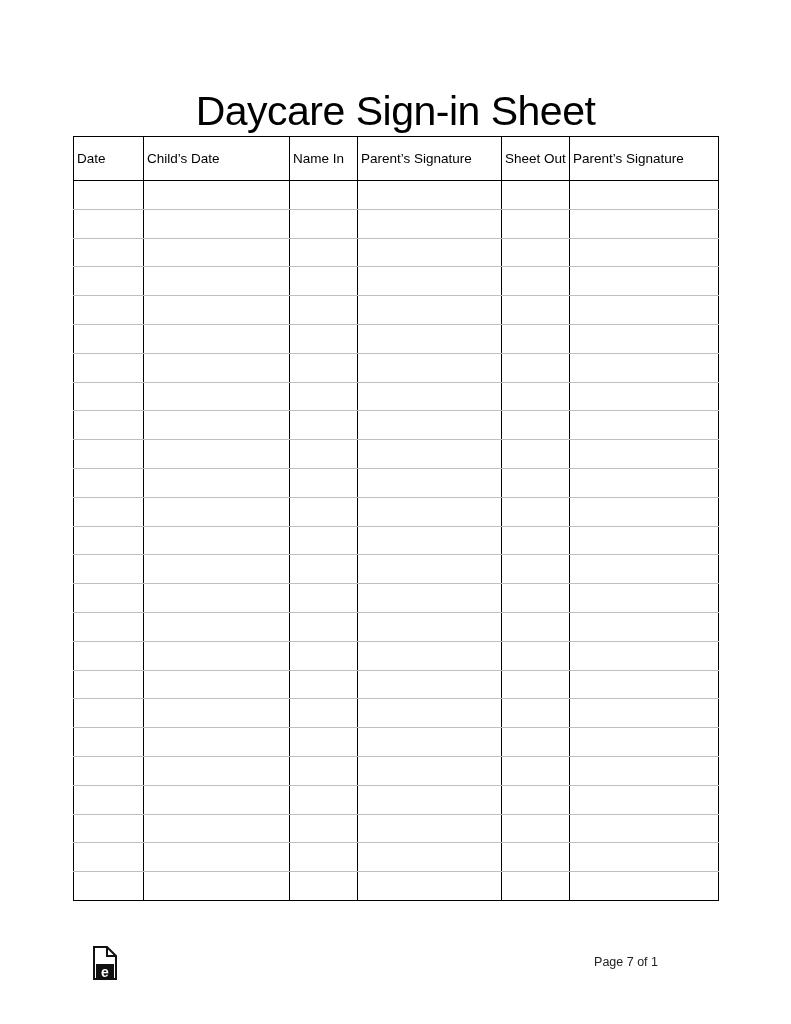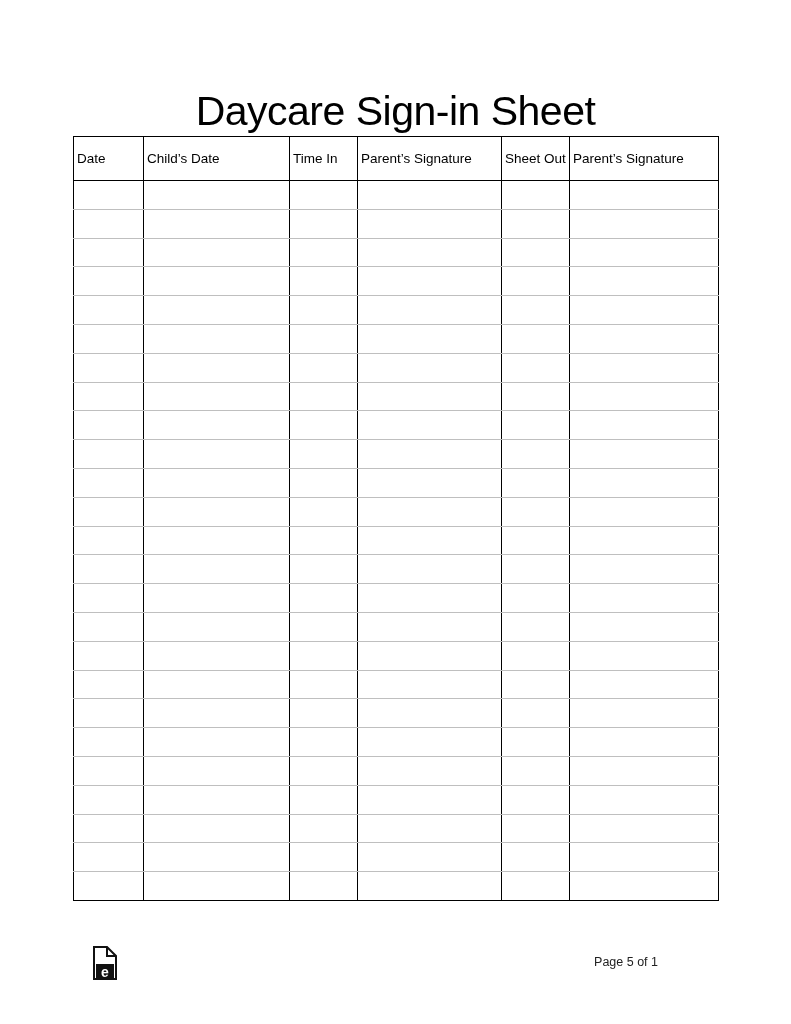--- a/index.html
+++ b/index.html
@@ -105,21 +105,21 @@
       <col class="col-child">
       <col class="col-timein">
       <col class="col-sig1">
       <col class="col-timeout">
       <col class="col-sig2">
     </colgroup>
     <thead>
       <tr class="head-row">
         <th>Date</th>
         <th>Child’s Date</th>
-        <th>Time In</th>
+        <th>Name In</th>
         <th>Parent’s Signature</th>
         <th>Sheet Out</th>
         <th>Parent’s Signature</th>
       </tr>
     </thead>
     <tbody>
       <tr class="body-row">
         <td></td>
         <td></td>
         <td></td>
@@ -324,15 +324,15 @@
 
   <div class="footer-logo">
     <svg width="26" height="34" viewBox="0 0 26 34" xmlns="http://www.w3.org/2000/svg">
       <path d="M2 1 H15 L24 10 V33 H2 Z" fill="#ffffff" stroke="#111111" stroke-width="2"></path>
       <path d="M15 1 V10 H24" fill="none" stroke="#111111" stroke-width="2"></path>
       <rect x="4" y="18" width="18" height="15" fill="#111111"></rect>
       <text x="13" y="31" font-family="'Liberation Sans', sans-serif" font-size="14" font-weight="bold" fill="#ffffff" text-anchor="middle">e</text>
     </svg>
   </div>
 
-  <div class="page-number">Page 5 of 1</div>
+  <div class="page-number">Page 7 of 1</div>
 
 </div>
 
 </body></html>

